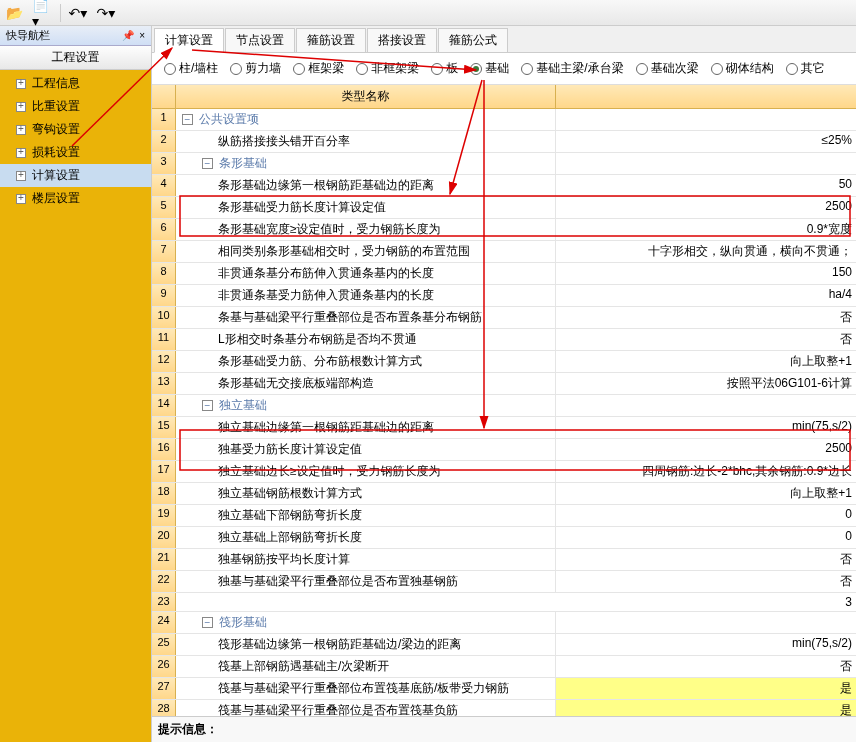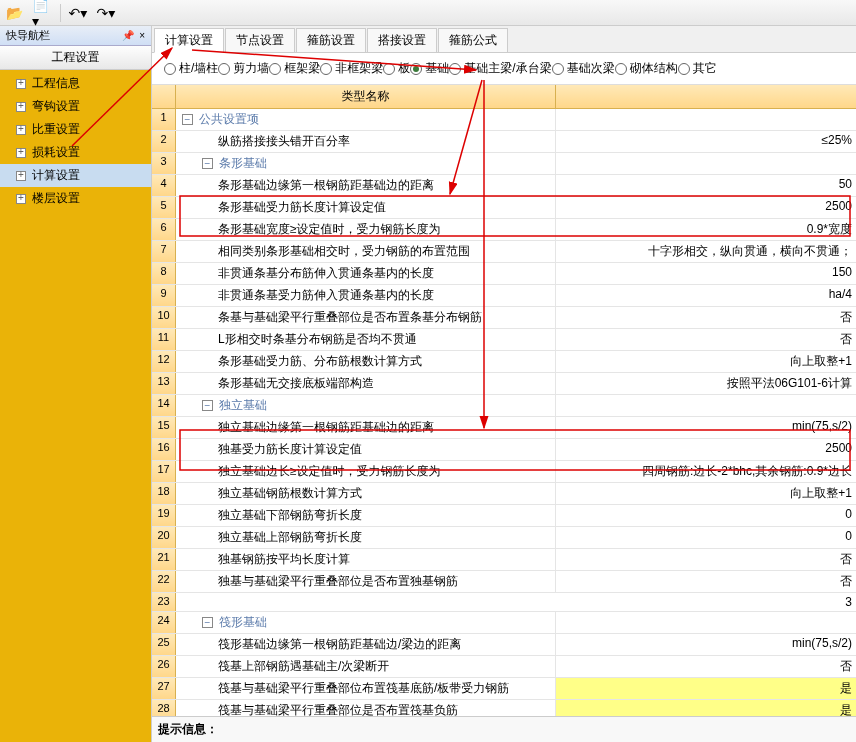--- a/index.html
+++ b/index.html
@@ -19,21 +19,21 @@
 .nav-item { padding: 3px 6px 3px 16px; display: flex; align-items: center; gap: 6px; cursor: pointer; }
 .nav-item .node { width: 10px; height: 10px; border: 1px solid #888; background: #fff; position: relative; }
 .nav-item .node::before { content: "+"; position: absolute; top: -3px; left: 1px; font-size: 10px; color: #666; }
 .nav-item.selected { background: #c8dcf0; }
 
 .content { flex: 1; background: #fff; display: flex; flex-direction: column; }
 .tabs { display: flex; background: #f0f0f0; border-bottom: 1px solid #ccc; padding: 2px 2px 0; }
 .tab { padding: 3px 10px; border: 1px solid #ccc; border-bottom: none; background: #f8f8f8; font-size: 12px; margin-right: 1px; cursor: pointer; }
 .tab.active { background: #fff; border-bottom: 1px solid #fff; margin-bottom: -1px; }
 
-.radios { padding: 7px 12px; background: #fff; border-bottom: 1px solid #ddd; display: flex; gap: 0; align-items: center; font-size: 12px; }
+.radios { padding: 7px 12px; background: #fff; border-bottom: 1px solid #ddd; display: flex; gap: 12px; align-items: center; font-size: 12px; }
 .radio-item { display: flex; align-items: center; gap: 3px; cursor: pointer; }
 .radio-circle { width: 12px; height: 12px; border: 1px solid #666; border-radius: 50%; display: flex; align-items: center; justify-content: center; }
 .radio-circle.checked::after { content: ""; width: 6px; height: 6px; background: #3a7a3a; border-radius: 50%; }
 
 .grid-wrap { flex: 1; overflow: auto; position: relative; }
 .grid-header { display: flex; background: linear-gradient(#ffe9b8, #ffd78a); border-bottom: 1px solid #d8b050; font-size: 12px; }
 .grid-header .rownum-h { width: 24px; border-right: 1px solid #d8b050; }
 .grid-header .col-name { flex: 0 0 380px; text-align: center; padding: 3px; border-right: 1px solid #d8b050; }
 .grid-header .col-val { flex: 1; }
 
@@ -74,25 +74,25 @@
       </span>
     </div>
     <div class="sidebar-header">工程设置</div>
     <div class="sidebar-items" id="sidebar-items">
         <div class="nav-item">
           <span class="node"></span>
           <span>工程信息</span>
         </div>
         <div class="nav-item">
           <span class="node"></span>
+          <span>比重设置</span>
+        </div>
+        <div class="nav-item">
+          <span class="node"></span>
           <span>弯钩设置</span>
-        </div>
-        <div class="nav-item">
-          <span class="node"></span>
-          <span>比重设置</span>
         </div>
         <div class="nav-item">
           <span class="node"></span>
           <span>损耗设置</span>
         </div>
         <div class="nav-item selected">
           <span class="node"></span>
           <span>计算设置</span>
         </div>
         <div class="nav-item">

